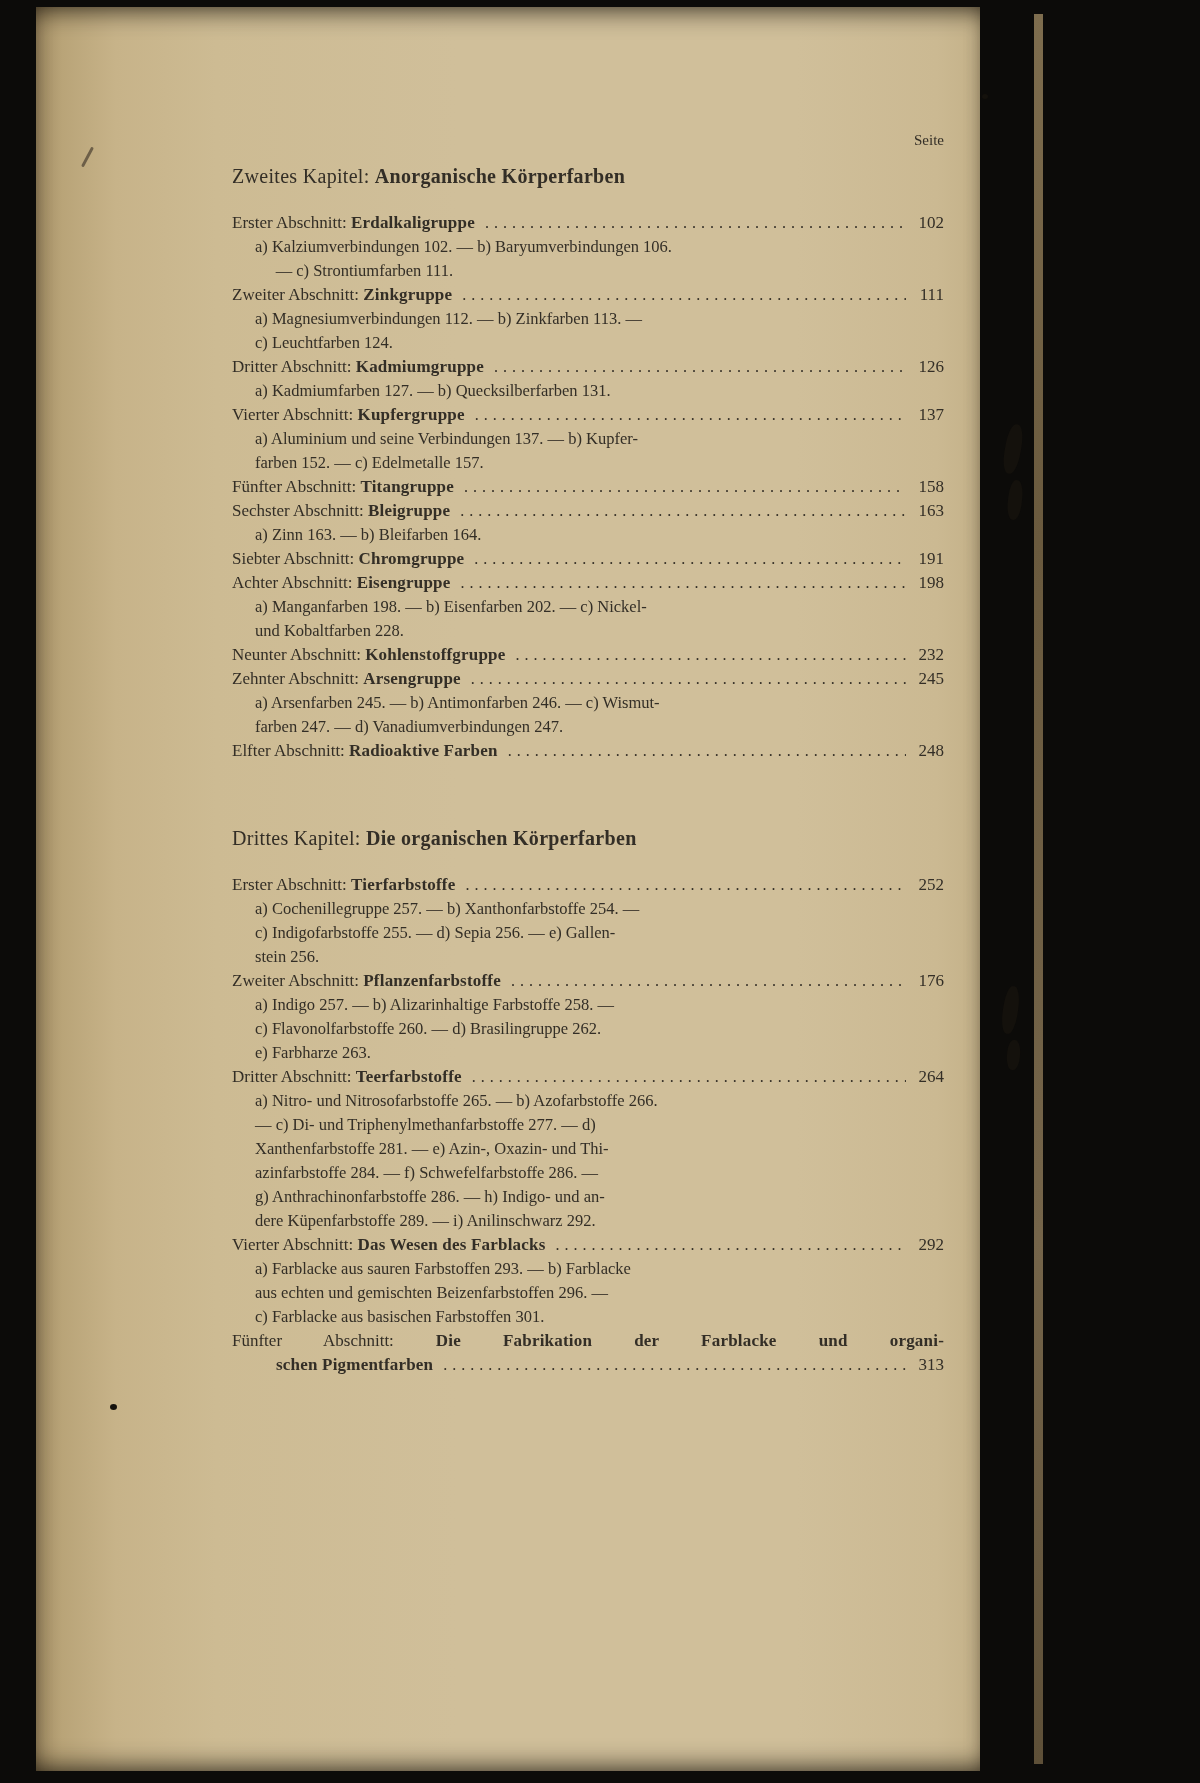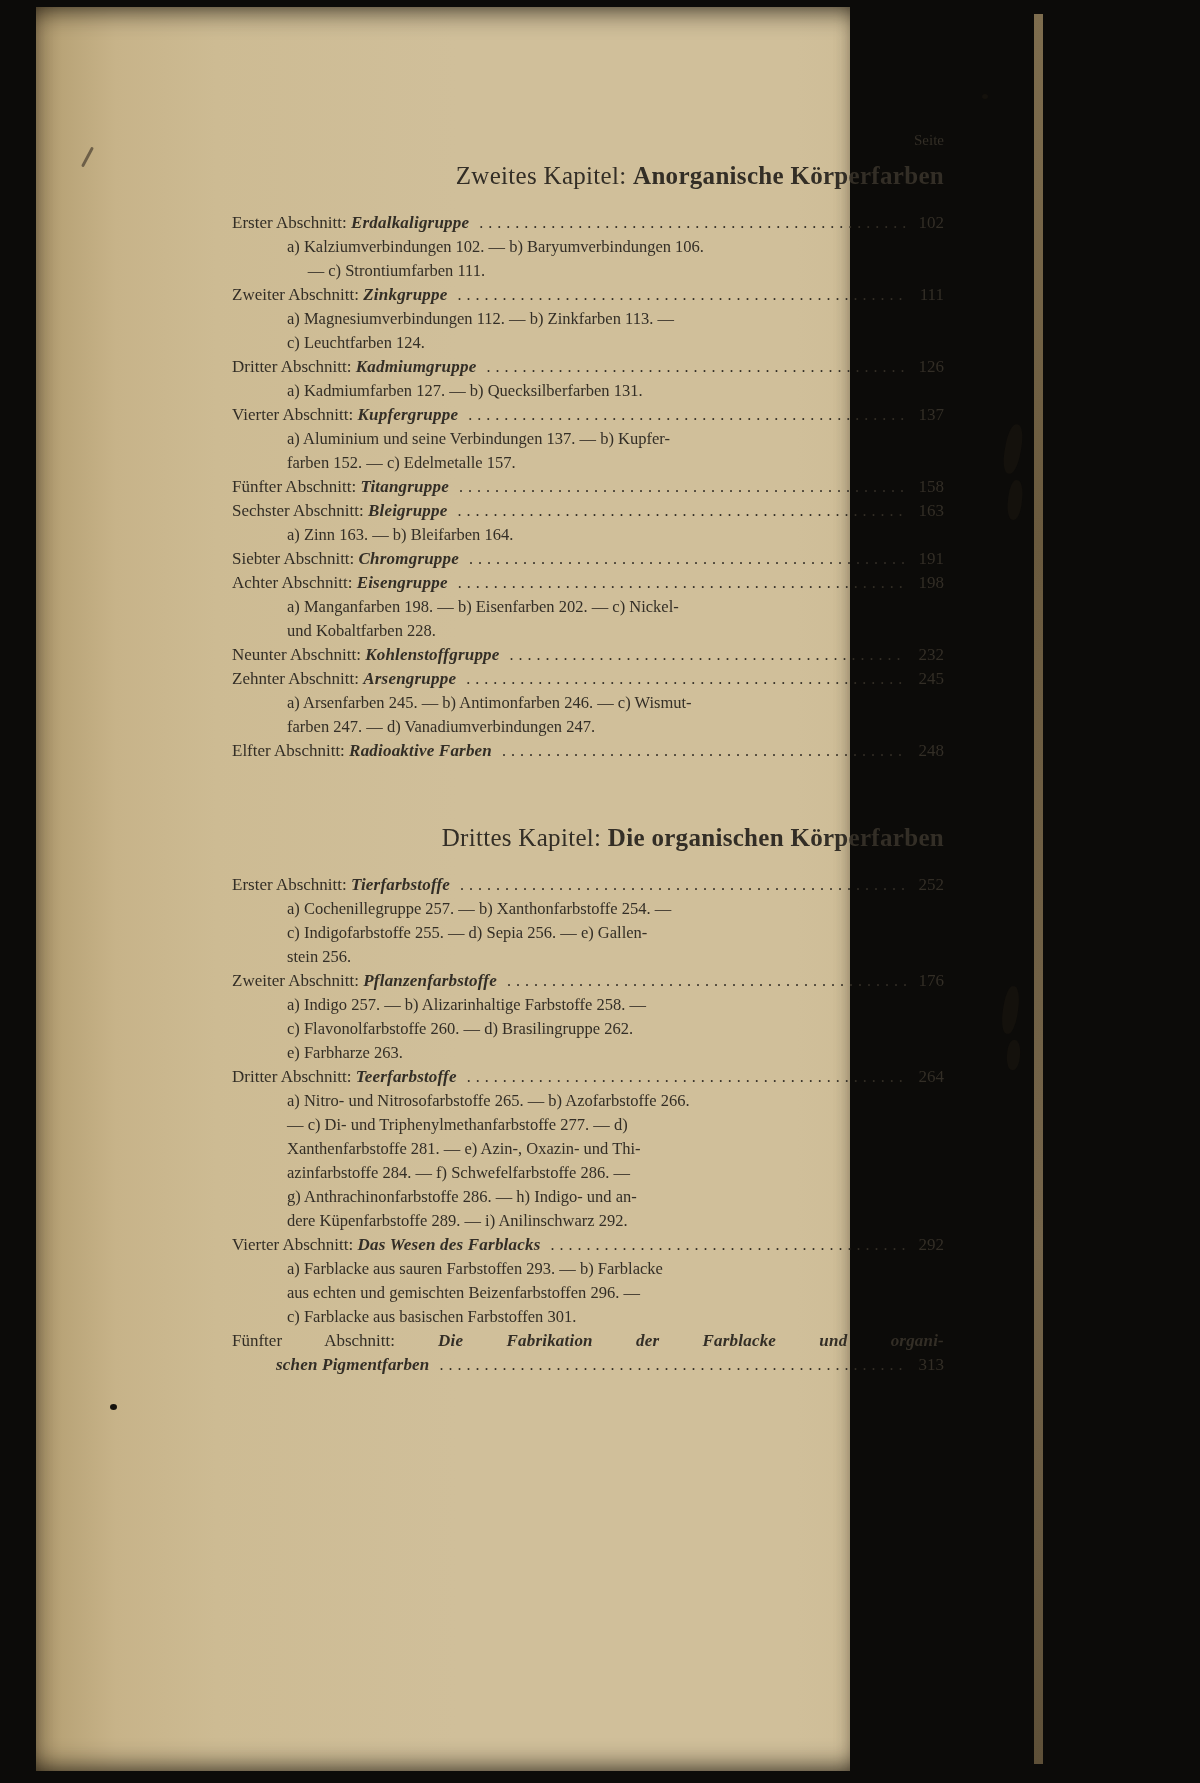--- a/index.html
+++ b/index.html
@@ -5,48 +5,48 @@
   * { box-sizing: border-box; }
   html, body { margin: 0; padding: 0; }
   body {
     width: 1200px; height: 1783px;
     background: #0c0b09;
     position: relative;
     font-family: "Liberation Serif", "DejaVu Serif", serif;
     overflow: hidden;
   }
   .paper {
-    position: absolute; left: 36px; top: 7px; width: 814px; height: 1764px;
+    position: absolute; left: 36px; top: 7px; width: 944px; height: 1764px;
     background: linear-gradient(90deg,
       #9f8a62 0, #b9a478 26px, #c7b389 80px, #cdbb93 180px,
       #d0bf9a 420px, #d0bf9a 760px, #cbb992 900px, #c0ad84 965px, #ab9870 998px);
     box-shadow: inset 0 16px 26px -14px rgba(15,10,4,.85),
                 inset 0 -16px 26px -14px rgba(15,10,4,.85);
   }
   .edge-stack {
     position: absolute; left: 1034px; top: 14px; width: 9px; height: 1750px;
     background: linear-gradient(180deg, #7e6d4e, #6a5a3e 30%, #75654a 70%, #5e5038);
   }
   .content { position: absolute; left: 196px; top: 0; width: 712px; color: #332e26; }
   .seite { text-align: right; font-size: 15px; padding-top: 124px; line-height: 18px; }
   .chap-heading {
-    font-size: 25px; font-weight: 400; text-align: right;
+    font-size: 20px; font-weight: 400; text-align: left;
     margin: 14px 0 22px; line-height: 26px; letter-spacing: .3px;
   }
   .chap-heading b { font-weight: 700; }
   .chap3 { margin-top: 62px; }
   .row { display: flex; align-items: baseline; font-size: 17px; line-height: 24px; }
-  .row b { font-weight: 700; letter-spacing: .2px; font-style: italic; }
+  .row b { font-weight: 700; letter-spacing: .2px; }
   .lbl { white-space: nowrap; }
   .dots {
     flex: 1 1 auto; min-width: 0; overflow: hidden; white-space: nowrap;
     letter-spacing: 5px; font-size: 16px; margin: 0 2px 0 10px;
   }
   .pg { min-width: 36px; text-align: right; }
-  .sub { margin-left: 55px; font-size: 16.5px; line-height: 24px; white-space: pre-wrap; }
+  .sub { margin-left: 23px; font-size: 16.5px; line-height: 24px; white-space: pre-wrap; }
   .row.justify { display: block; text-align: justify; text-align-last: justify; }
   .row2 .lbl2 { white-space: nowrap; }
   .lbl2 { margin-left: 44px; }
   .smudge { position: absolute; background: #14110c; border-radius: 45%; }
   .s1 { left: 1005px; top: 424px; width: 16px; height: 50px; transform: rotate(10deg); }
   .s2 { left: 1008px; top: 480px; width: 14px; height: 40px; transform: rotate(6deg); }
   .s3 { left: 1003px; top: 986px; width: 15px; height: 48px; transform: rotate(8deg); }
   .s4 { left: 1007px; top: 1040px; width: 13px; height: 30px; transform: rotate(4deg); }
   .speck1 { left: 982px; top: 94px; width: 6px; height: 5px; border-radius: 50%; }
   .speck2 { left: 110px; top: 1404px; width: 7px; height: 6px; border-radius: 50%; }

